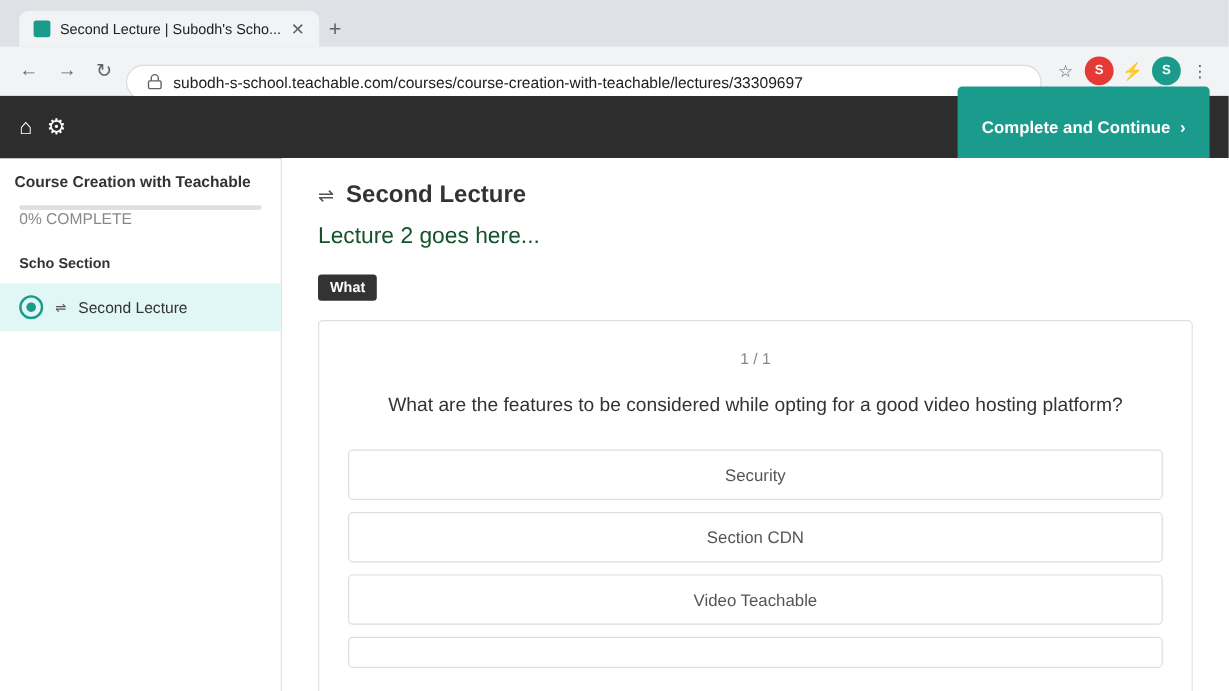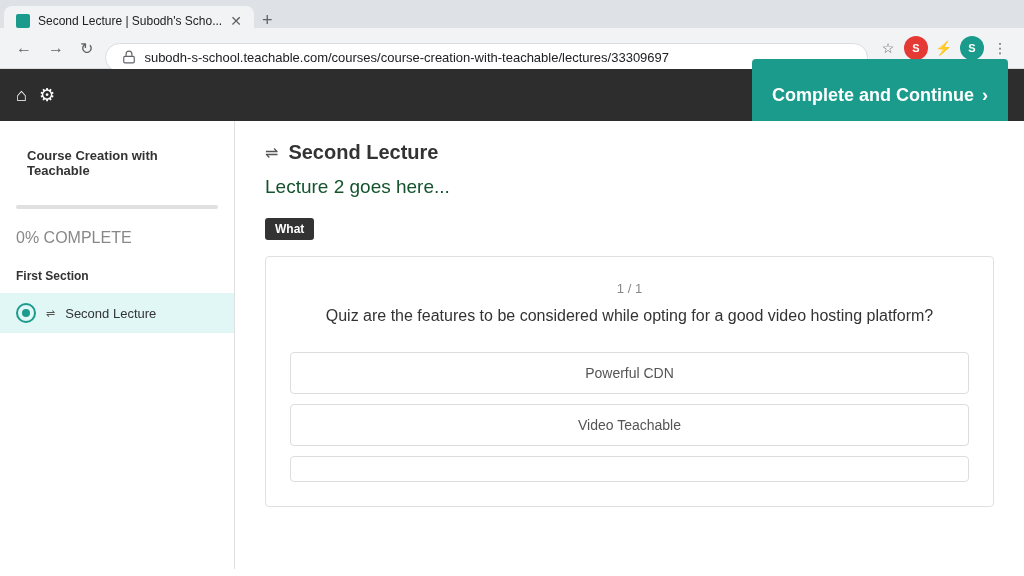--- a/index.html
+++ b/index.html
@@ -1,20 +1,20 @@
 <!DOCTYPE html>
 <html><head>
   <meta charset="utf-8">
   <style>
     * { margin: 0; padding: 0; box-sizing: border-box; }
     body { font-family: -apple-system, BlinkMacSystemFont, 'Segoe UI', sans-serif; font-size: 14px; background: #fff; overflow: hidden; }
 
     
     .browser-chrome { background: #f1f3f4; border-bottom: 1px solid #dadce0; }
-    .tab-bar { display: flex; padding: 6px 0 0 4px; background: #dee1e6; height: 28px; }
+    .tab-bar { display: flex; align-items: flex-end; padding: 6px 0 0 16px; background: #dee1e6; height: 39px; }
     .tab { display: flex; align-items: center; background: #f1f3f4; border-radius: 8px 8px 0 0; padding: 6px 12px; height: 30px; font-size: 12px; color: #202124; min-width: 200px; gap: 8px; }
     .tab-favicon { width: 14px; height: 14px; background: #1a9b8c; border-radius: 2px; flex-shrink: 0; }
     .tab-title { flex: 1; overflow: hidden; text-overflow: ellipsis; white-space: nowrap; }
     .tab-close { cursor: pointer; color: #5f6368; font-size: 14px; line-height: 1; }
     .tab-new { background: none; border: none; color: #5f6368; font-size: 18px; margin-left: 4px; cursor: pointer; padding: 4px; }
 
     .address-bar { display: flex; align-items: center; padding: 4px 12px; gap: 8px; height: 40px; background: #f1f3f4; }
     .nav-btn { background: none; border: none; cursor: pointer; color: #5f6368; font-size: 16px; padding: 4px; border-radius: 50%; }
     .url-bar { flex: 1; background: #fff; border: 1px solid #dadce0; border-radius: 20px; padding: 6px 16px; font-size: 13px; color: #202124; display: flex; align-items: center; gap: 8px; margin-top: 18px; }
     .url-text { font-size: 13px; color: #202124; }
@@ -22,51 +22,51 @@
     .toolbar-icon { width: 24px; height: 24px; border-radius: 50%; display: flex; align-items: center; justify-content: center; cursor: pointer; color: #5f6368; font-size: 14px; }
 
     
     .app { display: flex; flex-direction: column; height: calc(576px - 76px); }
 
     
     .top-nav { background: #2d2d2d; height: 52px; display: flex; align-items: center; padding: 0 16px; justify-content: space-between; flex-shrink: 0; }
     .nav-left { display: flex; align-items: center; gap: 12px; }
     .home-icon { color: #fff; font-size: 18px; cursor: pointer; }
     .settings-icon { color: #fff; font-size: 18px; cursor: pointer; }
-    .complete-btn { background: #1a9b8c; color: #fff; border: none; border-radius: 4px; padding: 26px 20px; font-size: 18px; font-weight: 600; cursor: pointer; display: flex; align-items: center; gap: 8px; }
+    .complete-btn { background: #1a9b8c; color: #fff; border: none; border-radius: 4px; padding: 26px 20px; font-size: 14px; font-weight: 600; cursor: pointer; display: flex; align-items: center; gap: 8px; }
 
     
     .main { display: flex; flex: 1; overflow: hidden; }
 
     
     .sidebar { width: 235px; background: #fff; border-right: 1px solid #e0e0e0; overflow-y: auto; flex-shrink: 0; }
-    .course-title { padding: 27px; font-size: 13px; font-weight: 600; color: #333; }
+    .course-title { padding: 12px; font-size: 13px; font-weight: 600; color: #333; }
     .progress-bar-container { padding: 0 16px 12px; }
     .progress-bar-bg { background: #e0e0e0; height: 4px; border-radius: 2px; }
     .progress-bar-fill { background: #1a9b8c; height: 4px; border-radius: 2px; width: 0%; }
-    .progress-label { font-size: 16px; color: #888; margin-top: 20px; }
+    .progress-label { font-size: 13px; color: #888; margin-top: 0; }
     .section-header { padding: 10px 16px; font-size: 12px; font-weight: 700; color: #333; }
     .lecture-item { display: flex; align-items: center; padding: 10px 16px; gap: 10px; cursor: pointer; }
     .lecture-item.active { background: #e0f7f5; }
     .lecture-icon-circle { width: 20px; height: 20px; border-radius: 50%; border: 2px solid #1a9b8c; display: flex; align-items: center; justify-content: center; flex-shrink: 0; }
     .lecture-icon-circle-inner { width: 8px; height: 8px; background: #1a9b8c; border-radius: 50%; }
     .quiz-icon { font-size: 11px; color: #555; }
     .lecture-name { font-size: 13px; color: #333; }
 
     
     .content { flex: 1; overflow-y: auto; padding: 20px 30px; background: #fff; }
     .lecture-header { display: flex; align-items: center; gap: 10px; margin-bottom: 12px; }
     .lecture-title-icon { font-size: 16px; color: #555; }
     .lecture-title { font-size: 20px; font-weight: 600; color: #333; }
     .lecture-subtitle { font-size: 19px; color: #14532d; margin-bottom: 20px; }
 
     
     .quiz-badge { background: #333; color: #fff; padding: 4px 10px; border-radius: 3px; font-size: 12px; font-weight: 600; display: inline-block; margin-bottom: 16px; }
     .quiz-box { border: 1px solid #e0e0e0; border-radius: 4px; padding: 24px; }
-    .quiz-counter { text-align: center; color: #888; font-size: 13px; margin-bottom: 8px; }
+    .quiz-counter { text-align: center; color: #888; font-size: 13px; margin-bottom: 20px; }
     .quiz-question { text-align: center; font-size: 16px; color: #333; line-height: 1.5; margin-bottom: 24px; font-weight: 500; }
     .quiz-options { display: flex; flex-direction: column; gap: 10px; }
     .quiz-option { border: 1px solid #ddd; border-radius: 4px; padding: 12px 16px; text-align: center; cursor: pointer; color: #555; font-size: 14px; background: #fff; }
 
     
     .content::-webkit-scrollbar { width: 6px; }
     .content::-webkit-scrollbar-track { background: #f1f1f1; }
     .content::-webkit-scrollbar-thumb { background: #ccc; border-radius: 3px; }
   </style>
 </head>
@@ -118,44 +118,45 @@
   <div class="main">
 
     <div class="sidebar">
       <div class="course-title">Course Creation with Teachable</div>
       <div class="progress-bar-container">
         <div class="progress-bar-bg">
           <div class="progress-bar-fill"></div>
         </div>
         <div class="progress-label">0% COMPLETE</div>
       </div>
-      <div class="section-header">First Section</div>
+      <div class="section-header">Scho Section</div>
       <div class="lecture-item active">
         <div class="lecture-icon-circle">
           <div class="lecture-icon-circle-inner"></div>
         </div>
         <span class="quiz-icon">⇌</span>
         <span class="lecture-name">Second Lecture</span>
       </div>
     </div>
 
     <div class="content">
       <div class="lecture-header">
         <span class="lecture-title-icon">⇌</span>
         <span class="lecture-title">Second Lecture</span>
       </div>
       <p class="lecture-subtitle">Lecture 2 goes here...</p>
 
       <div class="quiz-badge">What</div>
 
       <div class="quiz-box">
         <div class="quiz-counter">1 / 1</div>
-        <div class="quiz-question">Quiz are the features to be considered while opting for a good video hosting platform?</div>
+        <div class="quiz-question">What are the features to be considered while opting for a good video hosting platform?</div>
         <div class="quiz-options">
-          <div class="quiz-option"><span>Powerful CDN</span></div>
+          <div class="quiz-option"><span>Security</span></div>
+          <div class="quiz-option"><span>Section CDN</span></div>
           <div class="quiz-option"><span>Video Teachable</span></div>
           <div class="quiz-option"></div>
 
         </div>
       </div>
     </div>
   </div>
 </div>
 
 </body></html>

